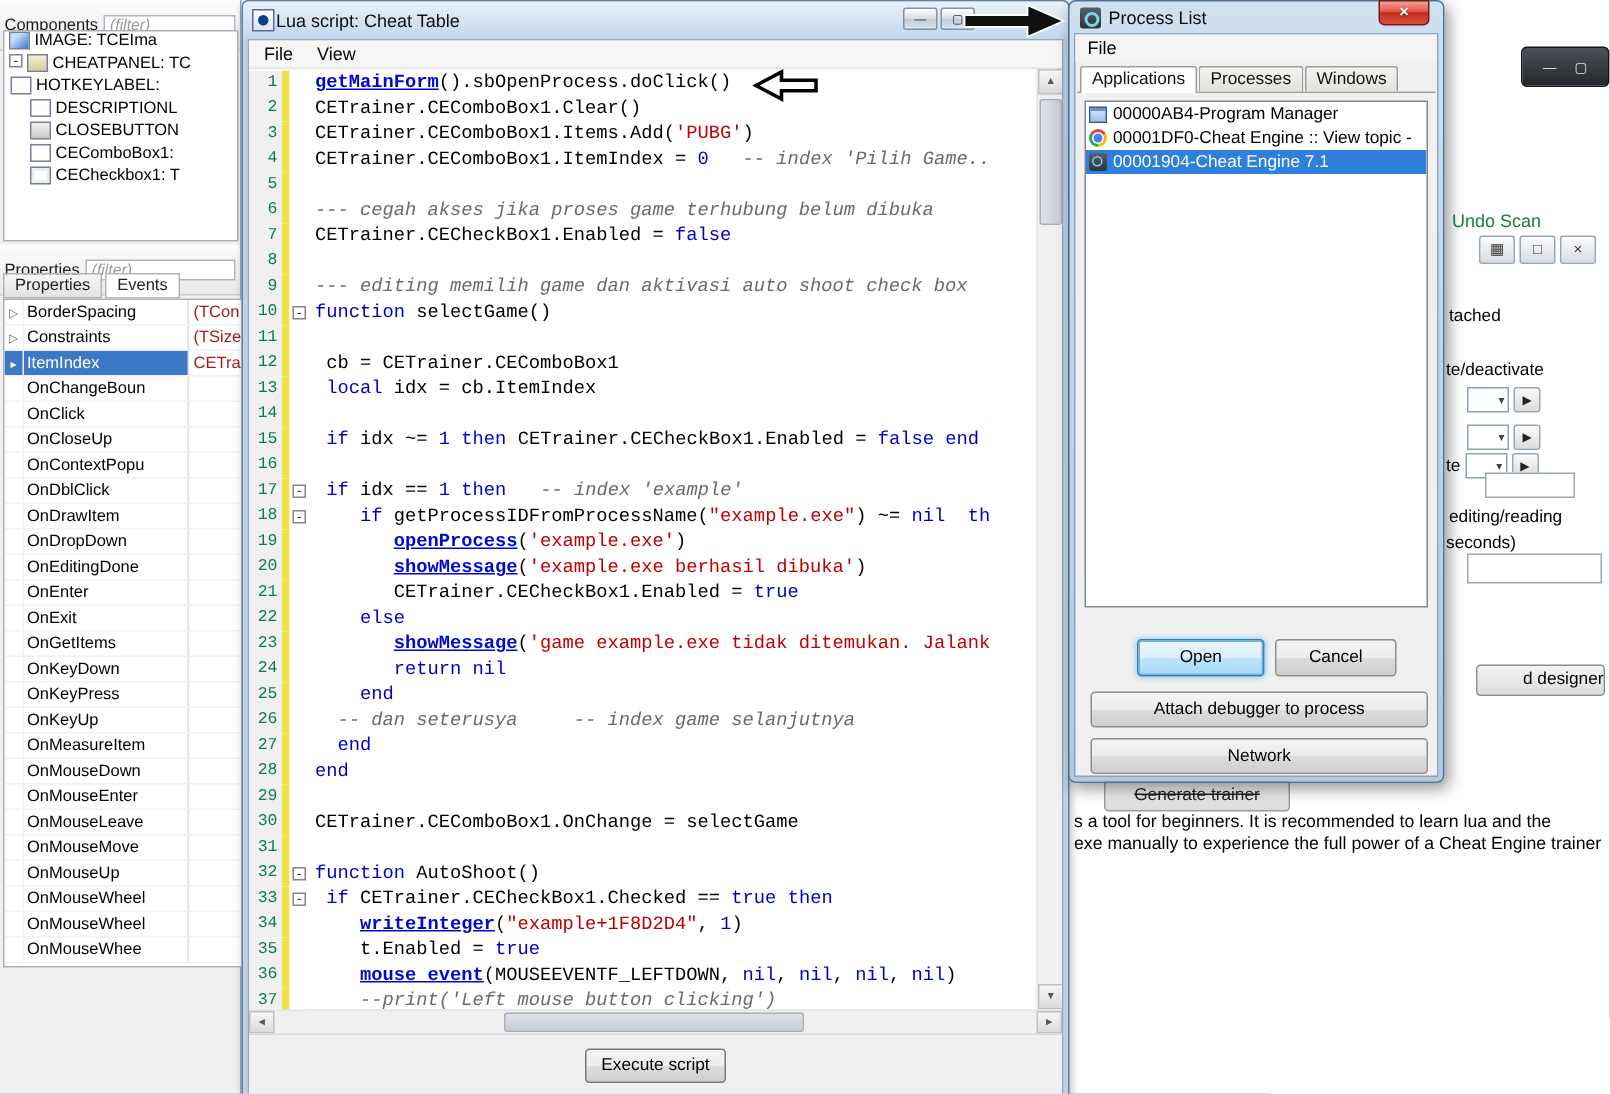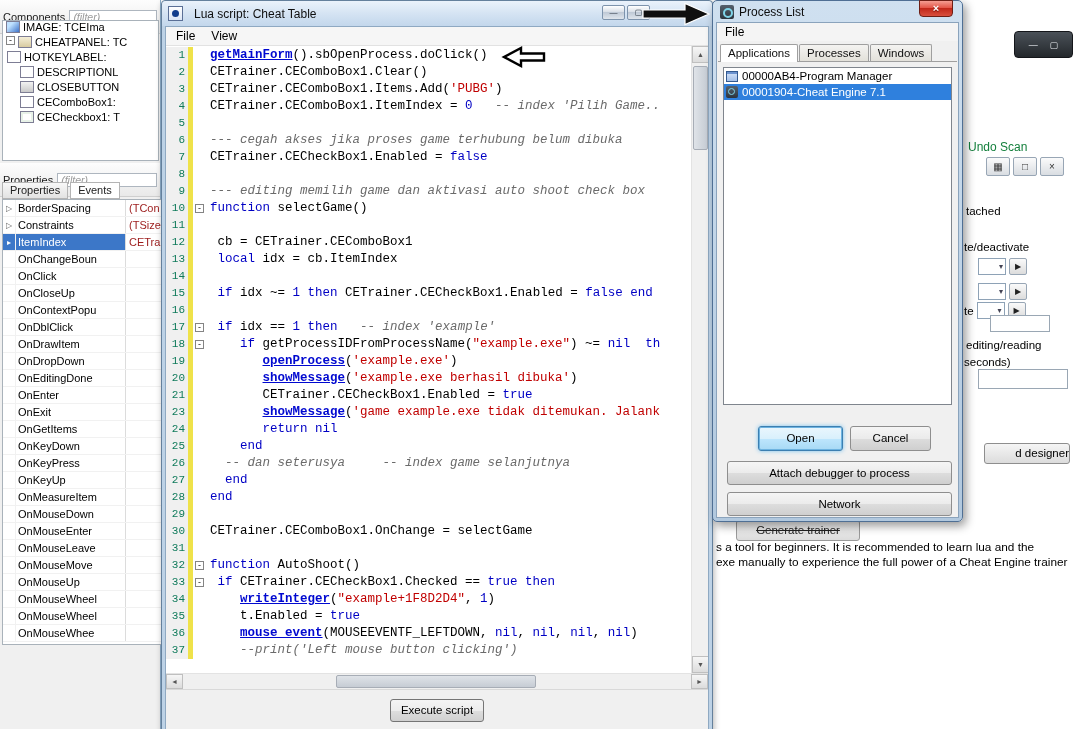--- a/index.html
+++ b/index.html
@@ -50,21 +50,21 @@
 .ptab.active{background:#fff}
 .pgrid{position:absolute;left:2px;top:199px;width:159px;height:446px;background:#fff;border:1px solid #a9b2ba;border-right:none;overflow:hidden;font-size:11px}
 .prow{height:17px;display:flex;align-items:stretch;border-bottom:1px solid #f1f1f1}
 .pmargin{width:13px;flex:0 0 13px;display:flex;align-items:center;justify-content:center;font-size:8px;color:#666;border-right:1px solid #f1f1f1}
 .pname{width:110px;flex:0 0 110px;display:flex;align-items:center;padding-left:2px;border-right:1px solid #dcdcdc;white-space:nowrap;overflow:hidden;color:#000}
 .pval{flex:1;display:flex;align-items:center;padding-left:3px;color:#9c1b1b;white-space:nowrap;overflow:hidden}
 .prow.sel .pmargin,.prow.sel .pname{background:#3c77c8;color:#fff}
 
 
 .lua{position:absolute;left:161px;top:0;width:552px;height:745px;background:#bdd2e6;border:1px solid #64809c;border-radius:4px 4px 0 0;box-shadow:1px 2px 6px rgba(0,0,0,.3);z-index:20}
-.lua-title{height:25px;display:flex;align-items:center;gap:11px;padding-left:6px;font-size:12px;color:#0f0f0f;background:linear-gradient(#eaf2fb,#d3e2f2 55%,#c3d7ec);border-radius:4px 4px 0 0}
+.lua-title{height:25px;display:flex;align-items:center;gap:1px;padding-left:6px;font-size:12px;color:#0f0f0f;background:linear-gradient(#eaf2fb,#d3e2f2 55%,#c3d7ec);border-radius:4px 4px 0 0}
 .lua-icon{width:15px;height:15px;background:linear-gradient(#fefefe,#dce6f5);border:1px solid #5a6f96;position:relative}
 .lua-icon::after{content:"";position:absolute;left:3px;top:3px;width:7px;height:7px;border-radius:50%;background:#123d8c}
 .win-btns{position:absolute;top:4px;right:62px;display:flex;gap:2px}
 .wbtn{width:23px;height:15px;background:linear-gradient(#fff,#d4dbe4 50%,#bfc9d6 50%,#dfe5ec);border:1px solid #7d93ac;border-radius:2px;font-size:8px;line-height:13px;text-align:center;color:#25303c}
 .lua-body{position:absolute;left:3px;right:3px;top:25px;bottom:3px;background:#f0f0f0;border:1px solid #8fa9c2}
 .menubar{height:19px;display:flex;align-items:center;background:#f6f6f6;border-bottom:1px solid #e2e2e2;padding-left:2px}
 .mi{font-size:12px;padding:1px 8px;color:#000}
 .editor{position:absolute;left:0;right:0;top:19px;height:627px;background:#fff;overflow:hidden}
 .code{position:absolute;left:0;top:1px;right:17px;bottom:0;overflow:hidden}
 .cl{display:flex;height:17px}
@@ -465,20 +465,25 @@
               <span class="cnum">20</span>
               <span class="cfold"></span>
               <span class="cbody"><span class="tk-p">       </span><span class="tk-f">showMessage</span><span class="tk-p">(</span><span class="tk-s">'example.exe berhasil dibuka'</span><span class="tk-p">)</span></span>
             </div>
             <div class="cl">
               <span class="cnum">21</span>
               <span class="cfold"></span>
               <span class="cbody"><span class="tk-p">       CETrainer.CECheckBox1.Enabled = </span><span class="tk-k">true</span></span>
             </div>
             <div class="cl">
+              <span class="cnum">22</span>
+              <span class="cfold"></span>
+              <span class="cbody"><span class="tk-p">    </span><span class="tk-k">else</span></span>
+            </div>
+            <div class="cl">
               <span class="cnum">23</span>
               <span class="cfold"></span>
               <span class="cbody"><span class="tk-p">       </span><span class="tk-f">showMessage</span><span class="tk-p">(</span><span class="tk-s">'game example.exe tidak ditemukan. Jalank</span></span>
             </div>
             <div class="cl">
               <span class="cnum">24</span>
               <span class="cfold"></span>
               <span class="cbody"><span class="tk-p">       </span><span class="tk-k">return</span><span class="tk-p"> </span><span class="tk-k">nil</span></span>
             </div>
             <div class="cl">
@@ -580,20 +585,24 @@
       </div>
       <div class="pl-tabs">
         <span class="pl-tab active">Applications</span>
         <span class="pl-tab">Processes</span>
         <span class="pl-tab">Windows</span>
       </div>
       <div class="pl-list" id="plist-items">
           <div class="pl-item">
             <span class="ic window"></span>
             <span class="pl-text">00000AB4-Program Manager</span>
+          </div>
+          <div class="pl-item">
+            <span class="ic chrome"></span>
+            <span class="pl-text">00001DF0-Cheat Engine :: View topic -</span>
           </div>
           <div class="pl-item sel">
             <span class="ic cheat-engine"></span>
             <span class="pl-text">00001904-Cheat Engine 7.1</span>
           </div>
         </div>
       <div class="btn btn-open">Open</div>
       <div class="btn btn-cancel">Cancel</div>
       <div class="btn btn-attach">Attach debugger to process</div>
       <div class="btn btn-network">Network</div>

